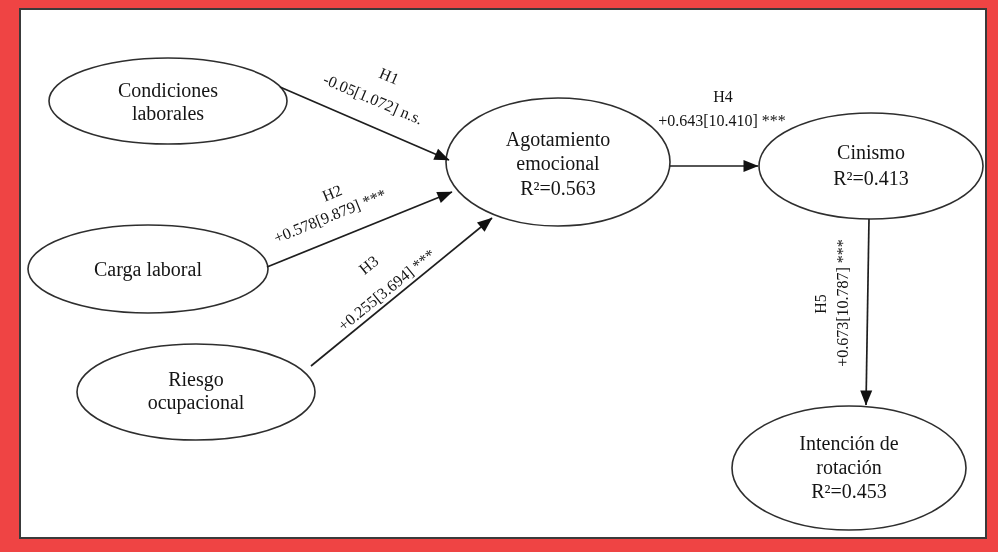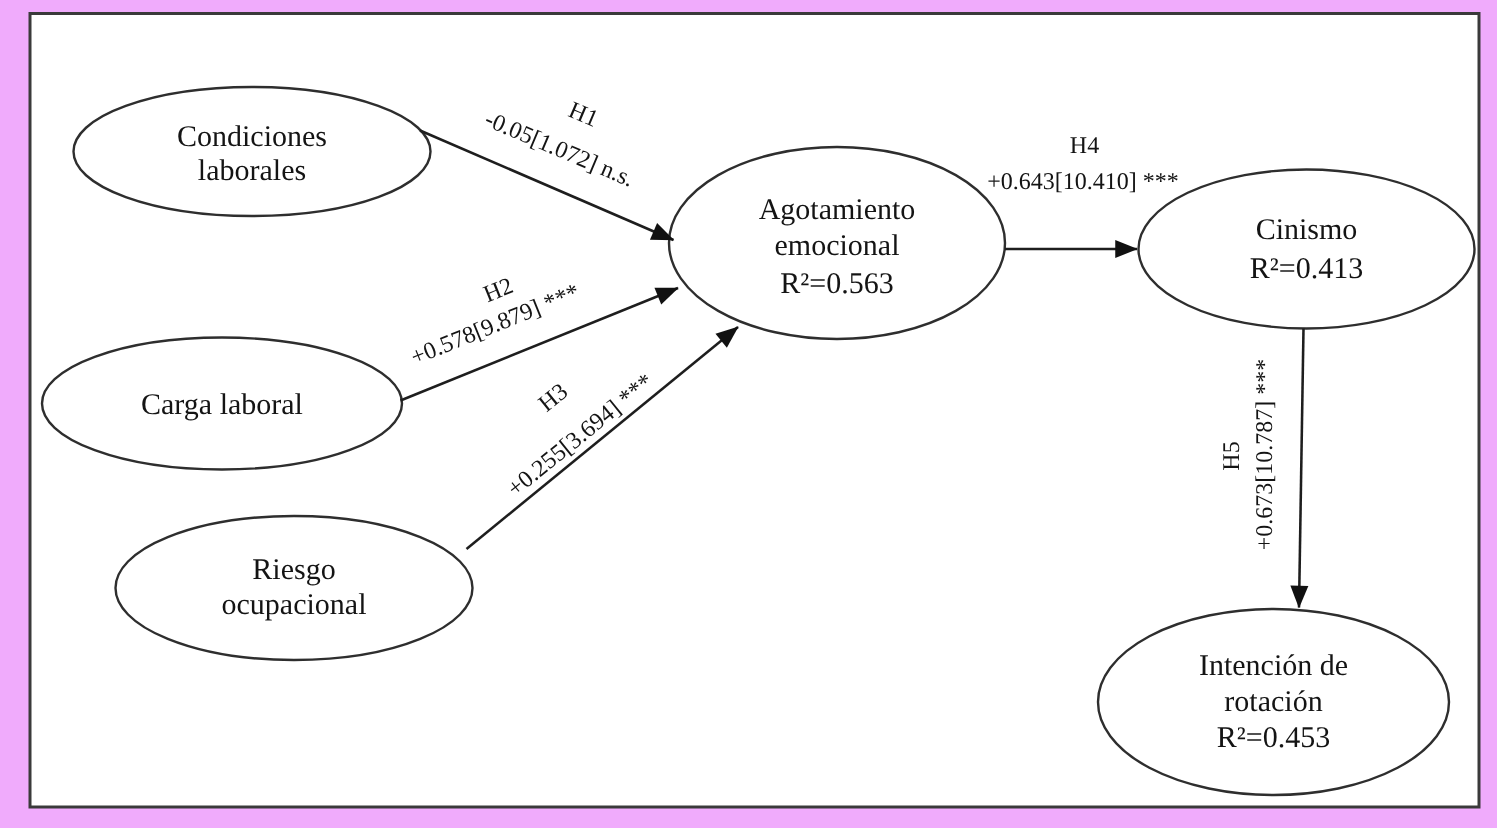--- a/index.html
+++ b/index.html
@@ -5,21 +5,21 @@
   html, body {
     margin: 0;
     padding: 0;
     background: #ffffff;
     font-family: "Liberation Serif", "DejaVu Serif", serif;
   }
   .stage {
     position: relative;
     width: 998px;
     height: 552px;
-    background: #f0abfc;
+    background: #ef4444;
     overflow: hidden;
   }
   svg { display: block; }
   .frame {
     fill: #ffffff;
     stroke: #3a3a3a;
     stroke-width: 2;
   }
   .node-ellipse {
     fill: #ffffff;

